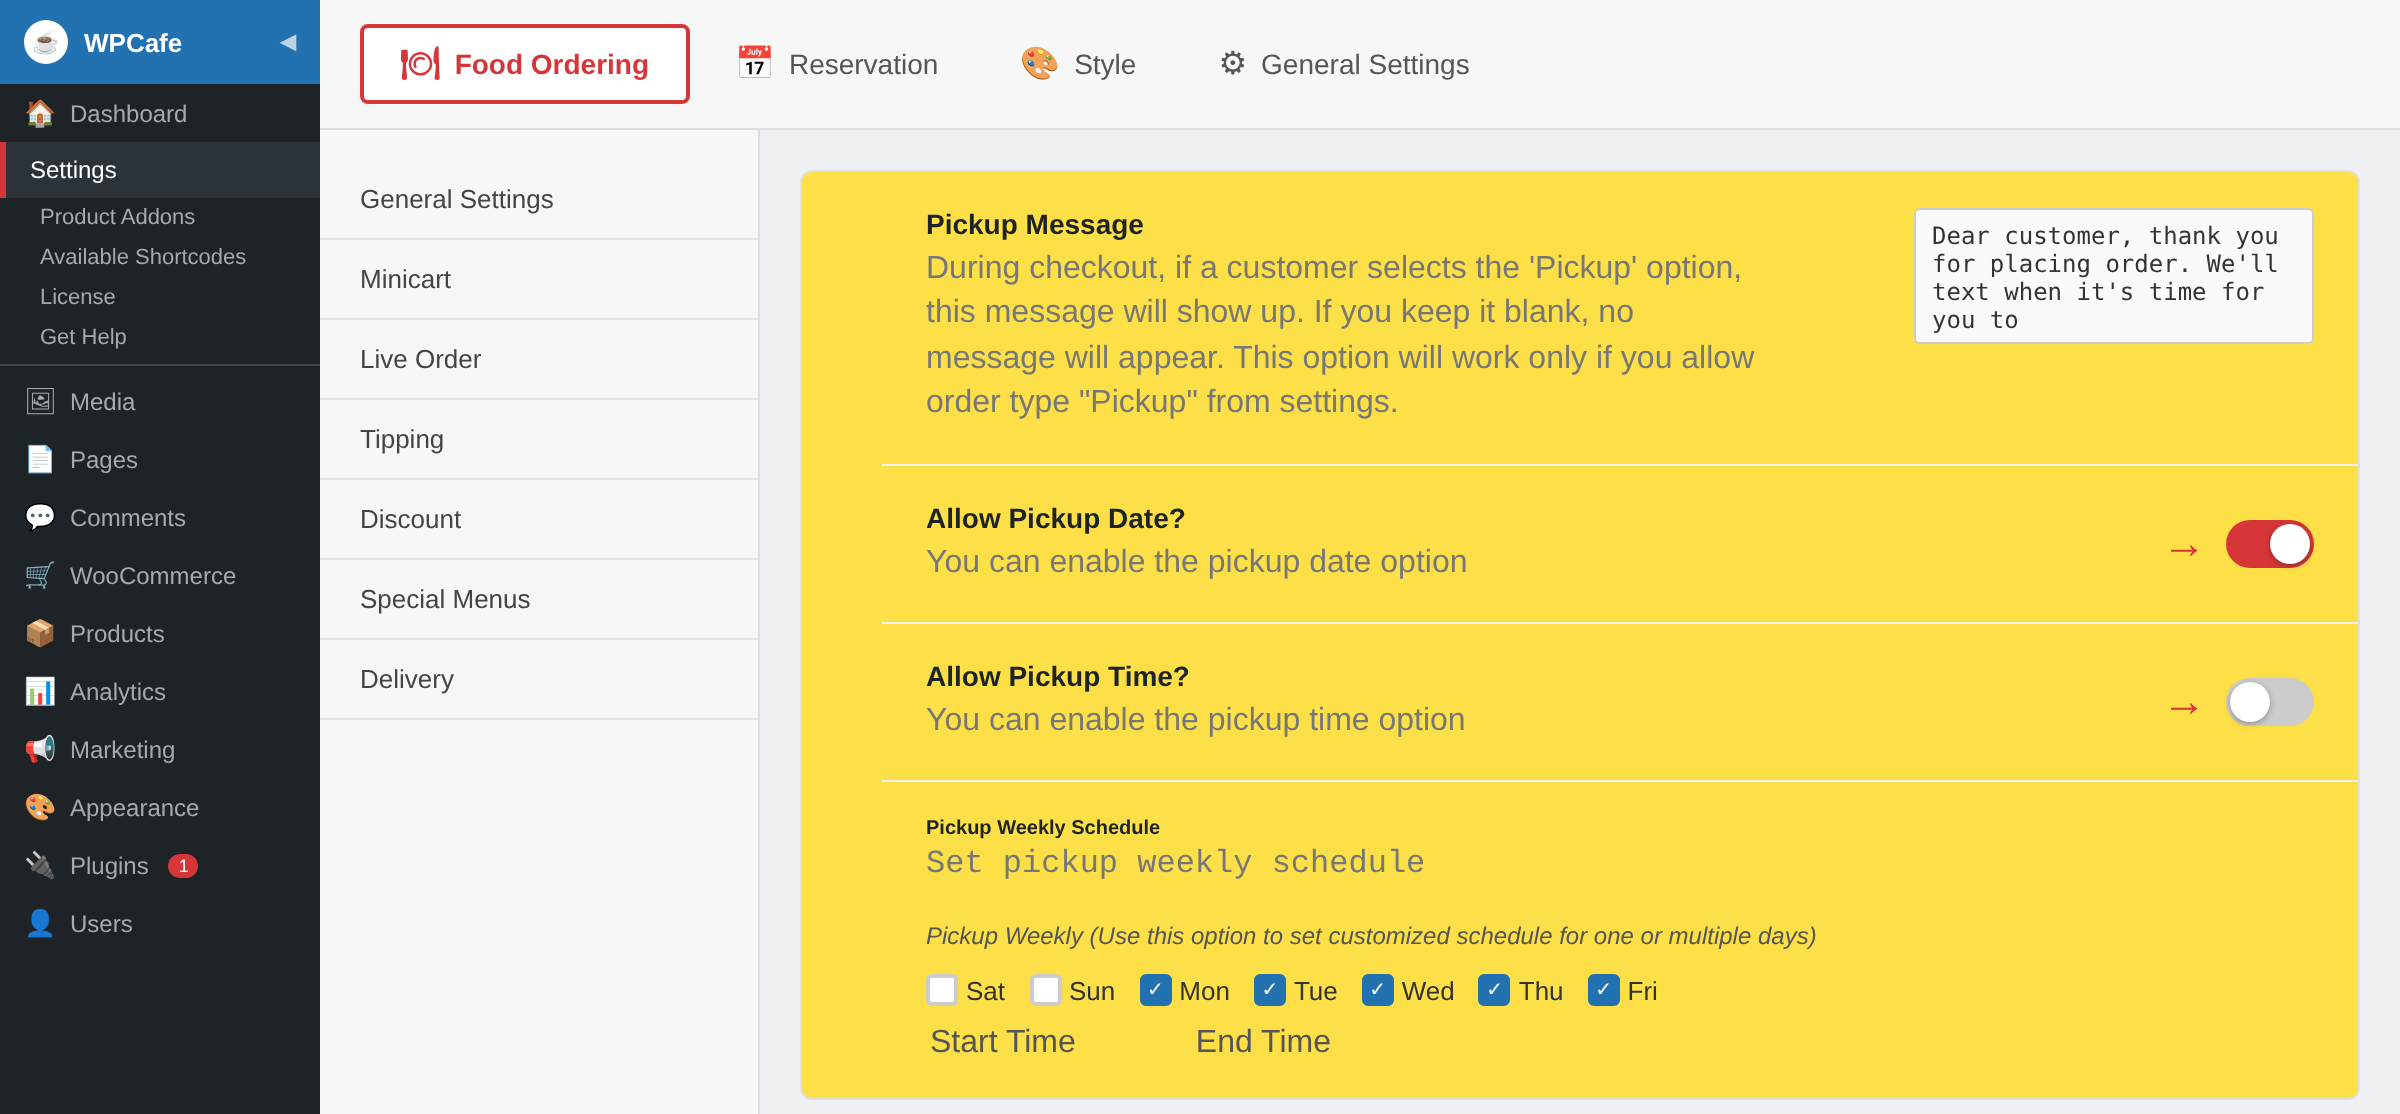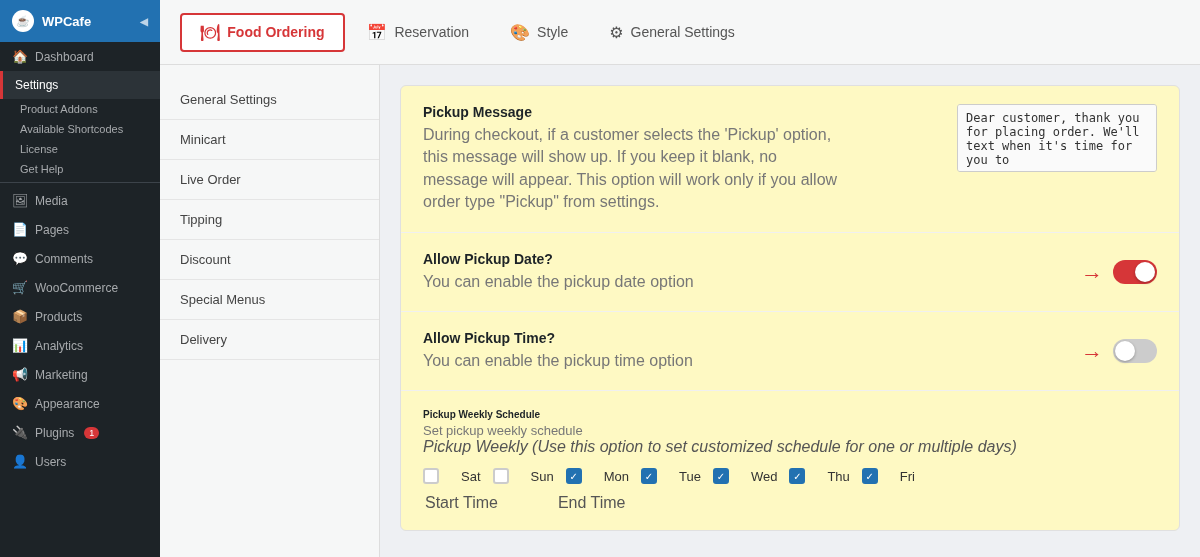--- a/index.html
+++ b/index.html
@@ -165,24 +165,25 @@
     .chevron-right { font-size: 12px; color: #d63638; }
 
     
     .right-panel {
       flex: 1;
       background: #eef0f3;
       padding: 20px;
       overflow-y: auto;
     }
     .settings-card {
-      background: #fef9c3;
+      background: #fde047;
       border-radius: 6px;
       border: 1px solid #e0e0e0;
       overflow: hidden;
+      padding-left: 40px;
     }
     .settings-section {
       padding: 18px 22px;
       border-bottom: 1px solid #f0f0f0;
     }
     .settings-section:last-child { border-bottom: none; }
     .section-row {
       display: flex;
       align-items: flex-start;
       justify-content: space-between;
@@ -254,40 +255,41 @@
     .schedule-section {
       padding: 18px 22px;
     }
     .schedule-title {
       font-size: 10px;
       font-weight: 600;
       color: #1d2327;
       margin-bottom: 3px;
     }
     .schedule-subtitle {
-      font-size: 13px;
+      font-size: 16px;
       color: #777;
-      margin-bottom: 0;
+      margin-bottom: 20px;
+      font-family: Liberation Mono, monospace;
     }
     .schedule-note {
-      font-size: 16px;
+      font-size: 12px;
       color: #555;
       margin-bottom: 12px;
       font-style: italic;
     }
     .days-row {
       display: flex;
       align-items: center;
       gap: 12px;
       flex-wrap: wrap;
     }
     .day-item {
       display: flex;
       align-items: center;
-      gap: 22px;
+      gap: 4px;
       font-size: 13px;
       color: #333;
     }
     .day-checkbox {
       width: 16px;
       height: 16px;
       border-radius: 3px;
       border: 2px solid #ccc;
       display: flex;
       align-items: center;

